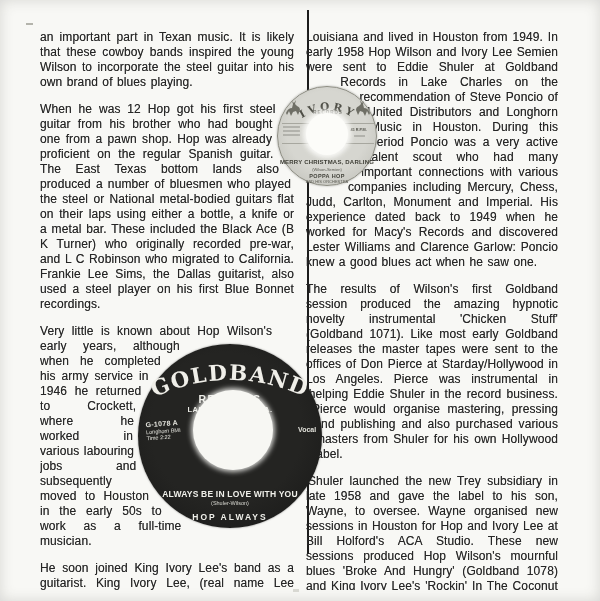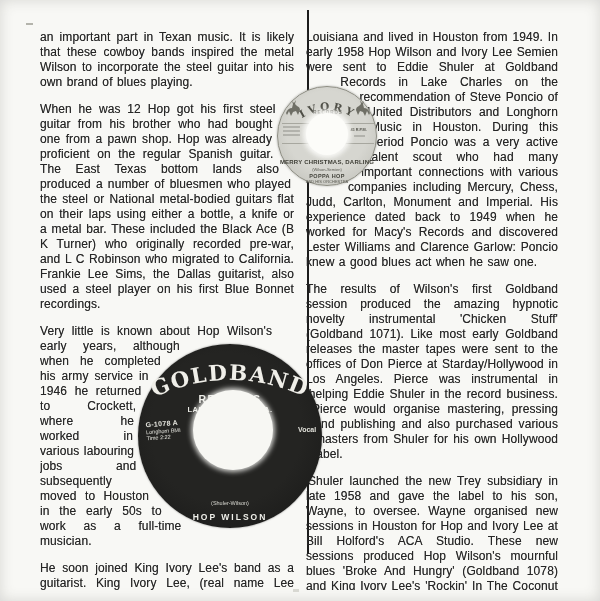--- a/index.html
+++ b/index.html
@@ -70,21 +70,21 @@
 <body>
 
 <div class="page">
 
   <div class="divider"></div>
   <div class="mark1"></div>
   <div class="mark2"></div>
 
   <div class="col col-left">
     <div class="wrap-left"></div>
-    <p>an important part in Texan music. It is likely that these cowboy bands inspired the metal Wilson to incorporate the steel guitar into his own brand of blues playing.</p>
+    <p>an important part in Texan music. It is likely that these cowboy bands inspired the young Wilson to incorporate the steel guitar into his own brand of blues playing.</p>
     <p>When he was 12 Hop got his first steel guitar from his brother who had bought one from a pawn shop. Hop was already proficient on the regular Spanish guitar. The East Texas bottom lands also produced a number of bluesmen who played the steel or National metal-bodied guitars flat on their laps using either a bottle, a knife or a metal bar. These included the Black Ace (B K Turner) who originally recorded pre-war, and L C Robinson who migrated to California. Frankie Lee Sims, the Dallas guitarist, also used a steel player on his first Blue Bonnet recordings.</p>
     <p>Very little is known about Hop Wilson's early years, although when he completed his army service in 1946 he returned to Crockett, where he worked in various labouring jobs and subsequently moved to Houston in the early 50s to work as a full-time musician.</p>
     <p>He soon joined King Ivory Lee's band as a guitarist. King Ivory Lee, (real name Lee Semien) was a drummer and vocalist from Washington,</p>
   </div>
 
   <div class="col col-right">
     <div class="wrap-right"></div>
     <p>Louisiana and lived in Houston from 1949. In early 1958 Hop Wilson and Ivory Lee Semien were sent to Eddie Shuler at Goldband Records in Lake Charles on the recommendation of Steve Poncio of United Distributors and Longhorn Music in Houston. During this period Poncio was a very active talent scout who had many important connections with various companies including Mercury, Chess, Judd, Carlton, Monument and Imperial. His experience dated back to 1949 when he worked for Macy's Records and discovered Lester Williams and Clarence Garlow: Poncio knew a good blues act when he saw one.</p>
     <p>The results of Wilson's first Goldband session produced the amazing hypnotic novelty instrumental 'Chicken Stuff' (Goldband 1071). Like most early Goldband releases the master tapes were sent to the offices of Don Pierce at Starday/Hollywood in Los Angeles. Pierce was instrumental in helping Eddie Shuler in the record business. Pierce would organise mastering, pressing and publishing and also purchased various masters from Shuler for his own Hollywood label.</p>
     <p>Shuler launched the new Trey subsidiary in late 1958 and gave the label to his son, Wayne, to oversee. Wayne organised new sessions in Houston for Hop and Ivory Lee at Bill Holford's ACA Studio. These new sessions produced Hop Wilson's mournful blues 'Broke And Hungry' (Goldband 1078) and King Ivory Lee's 'Rockin' In The Coconut Top' (Trey 1003),</p>
@@ -129,17 +129,18 @@
     </svg>
     <div class="gb-records">RECORDS</div>
     <div class="gb-city">LAKE CHARLES, LA.</div>
     <div class="gb-hole"></div>
     <div class="gb-side">
       <div class="gb-cat">G-1078 A</div>
       <div class="gb-pub">Longhorn BMI</div>
       <div class="gb-time">Time 2:22</div>
     </div>
     <div class="gb-vocal">Vocal</div>
+    <div class="gb-title">ALWAYS BE IN LOVE WITH YOU</div>
     <div class="gb-cred">(Shuler-Wilson)</div>
-    <div class="gb-artist">HOP WILSON</div>
+    <div class="gb-artist">HOP ALWAYS</div>
   </div>
 
 </div>
 
 </body></html>

